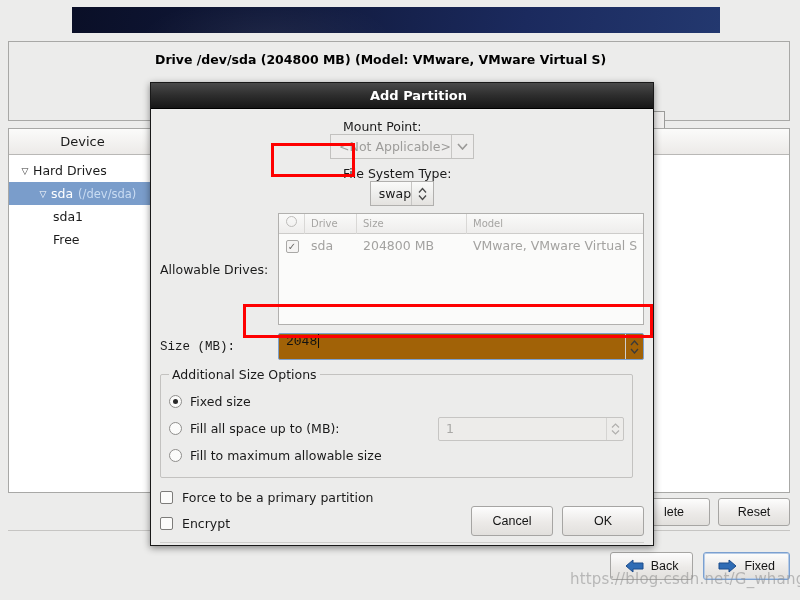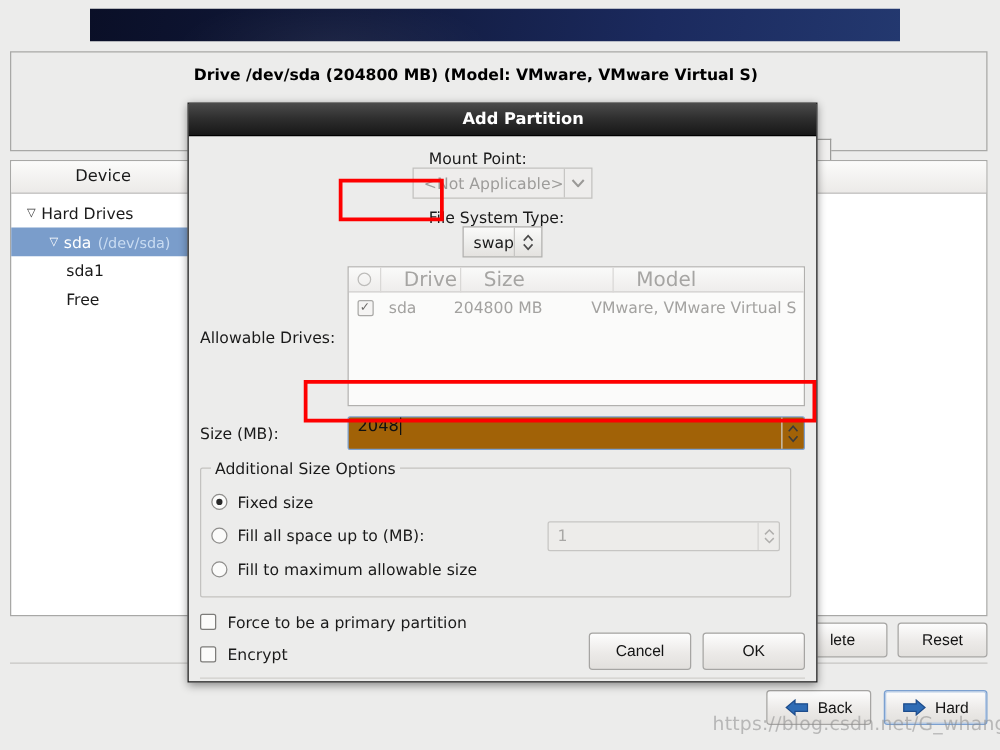--- a/index.html
+++ b/index.html
@@ -137,40 +137,40 @@
   .drives-row { display: flex; align-items: center; margin-bottom: 8px; }
   .drives-label { width: 118px; font-size: 12.5px; }
   .drives-table {
     flex: 1; height: 112px; background: #fbfbfa;
     border: 1px solid #b1b0ae; overflow: hidden;
   }
   .dt-head {
     display: flex; height: 20px; align-items: center;
     background: linear-gradient(180deg, #fafaf9, #eeedec);
     border-bottom: 1px solid #cdccca;
-    font-size: 16px; color: #a6a5a3; gap: 12px;
+    font-size: 10px; color: #a6a5a3;
   }
   .dt-head > div { padding-left: 6px; border-right: 1px solid #d9d8d6; height: 20px; line-height: 19px; }
   .c0 { width: 26px; text-align: center; padding-left: 0 !important; }
   .c1 { width: 52px; }
   .c2 { width: 110px; }
   .c3 { flex: 1; border-right: none !important; }
   .dt-row { display: flex; height: 22px; align-items: center; font-size: 12.5px; color: #a3a2a0; }
   .dt-row > div { padding-left: 6px; }
   .chk {
     width: 13px; height: 13px; border: 1px solid #a9a8a6; background: #f5f4f3;
     display: inline-flex; align-items: center; justify-content: center;
     font-size: 10px; color: #6b6a68; border-radius: 2px;
   }
   .chk-hollow {
     width: 11px; height: 11px; border: 1px solid #bdbcba; border-radius: 50%;
     display: inline-block;
   }
 
-  .size-row { display: flex; align-items: center; margin-top: 2px; }
+  .size-row { display: flex; align-items: center; margin-top: 2px; font-family: Liberation Mono, monospace; }
   .entry {
     flex: 1; height: 27px; display: flex; align-items: flex-start;
     background: #a16207; border: 1px solid #7ba0d0; border-radius: 2px;
     padding-left: 7px; font-size: 13px; color: #111;
   }
   .entry .spin {
     margin-left: auto; width: 18px; height: 25px;
     border-left: 1px solid #cfcecc;
     display: flex; align-items: center; justify-content: center;
   }
@@ -263,21 +263,21 @@
         </svg>
       </span>
       <span>Back</span>
     </button>
     <button class="gbtn focus">
       <span class="arrow">
         <svg width="19" height="14" viewBox="0 0 19 14">
           <path d="M11,1 L11,4 L1,4 L1,10 L11,10 L11,13 L18,7 Z" fill="#2f6cb5" stroke="#1d4c8c" stroke-width="1"></path>
         </svg>
       </span>
-      <span>Hard</span>
+      <span>Fixed</span>
     </button>
   </div>
 
   <div class="watermark">https://blog.csdn.net/G_whang</div>
 
   <div class="dialog">
     <div class="titlebar">
       <span>Add Partition</span>
     </div>
 

